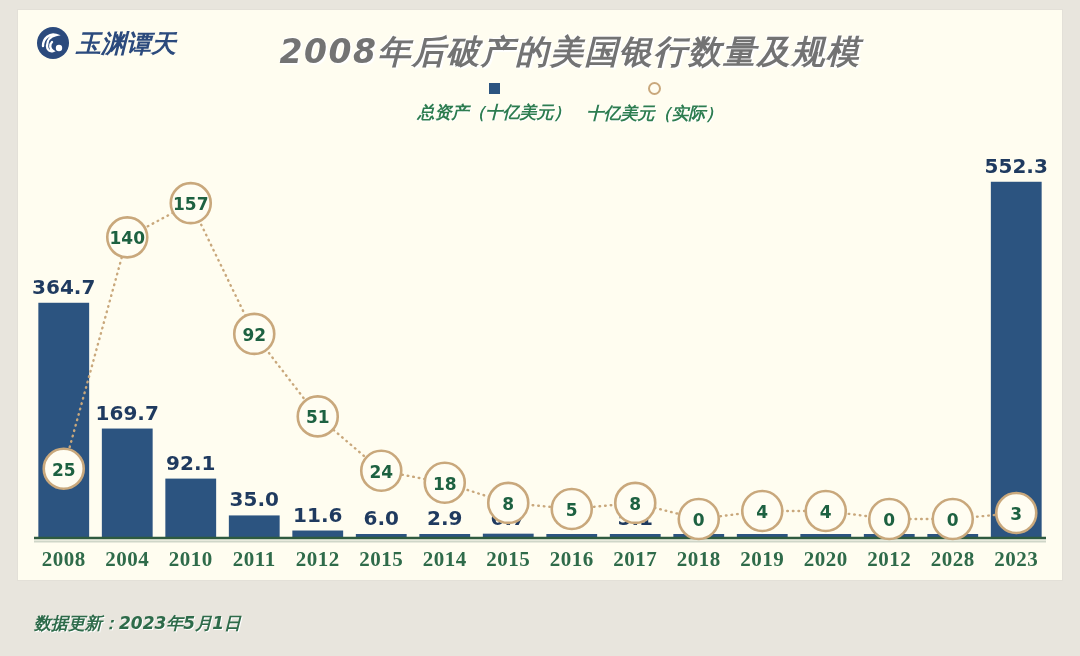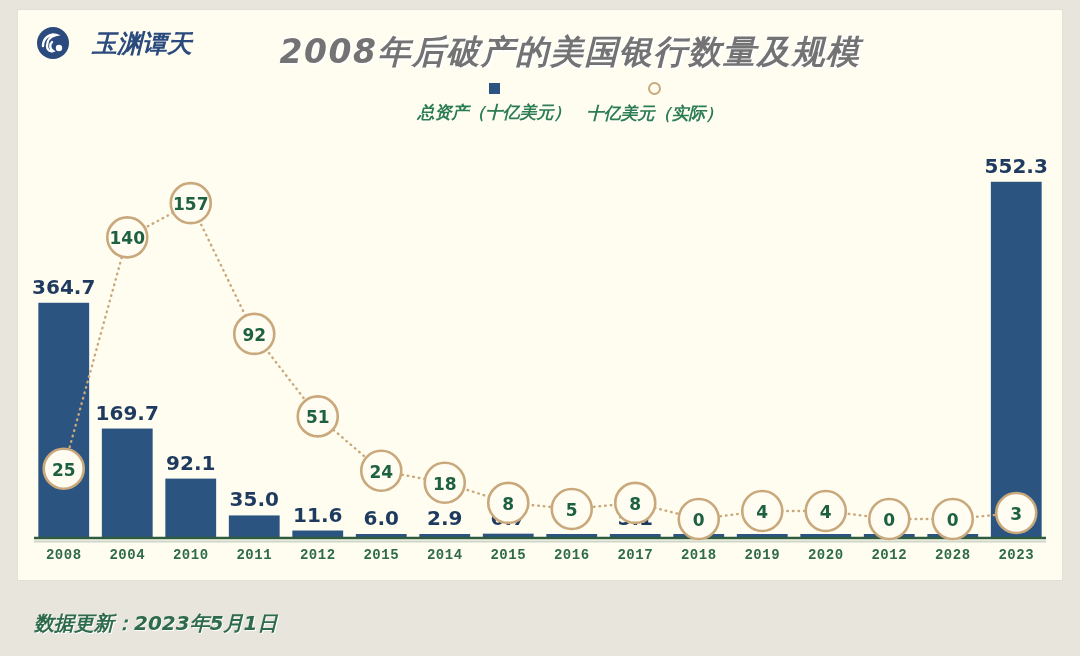--- a/index.html
+++ b/index.html
@@ -32,21 +32,21 @@
     left: 0; top: 0;
     width: 100%;
     height: 105px;
   }
   #logo {
     position: absolute;
     left: 18px;
     top: 16px;
     display: flex;
     align-items: center;
-    gap: 22px;
+    gap: 6px;
   }
   #logo-mark {
     width: 34px; height: 34px;
     flex: 0 0 34px;
   }
   #logo-text {
     font-family: "DejaVu Serif", serif;
     font-size: 25px;
     font-weight: 700;
     font-style: italic;
@@ -168,41 +168,41 @@
     position: absolute;
     left: 14px;
     top: 537px;
     width: 1016px;
     height: 30px;
     display: flex;
   }
   .xtick {
     flex: 1 1 0;
     text-align: center;
-    font-family: Liberation Mono, monospace;
-    font-size: 14px;
+    font-family: Liberation Serif, serif;
+    font-size: 21px;
     font-weight: 700;
     color: #2f6b4a;
     letter-spacing: 0.5px;
   }
 
   
   #footer {
     position: absolute;
     left: 0;
     top: 590px;
     width: 924px;
     height: 66px;
     display: flex;
     align-items: center;
     justify-content: space-between;
     padding: 0 34px;
     box-sizing: border-box;
     font-family: "DejaVu Sans", sans-serif;
-    font-size: 20px;
+    font-size: 17px;
     font-weight: 700;
     font-style: italic;
     color: #2e6b4a;
     text-shadow: 1px 1px 0 #ffffff;
   }
 </style>
 </head>
 <body>
 
 <div id="card">

